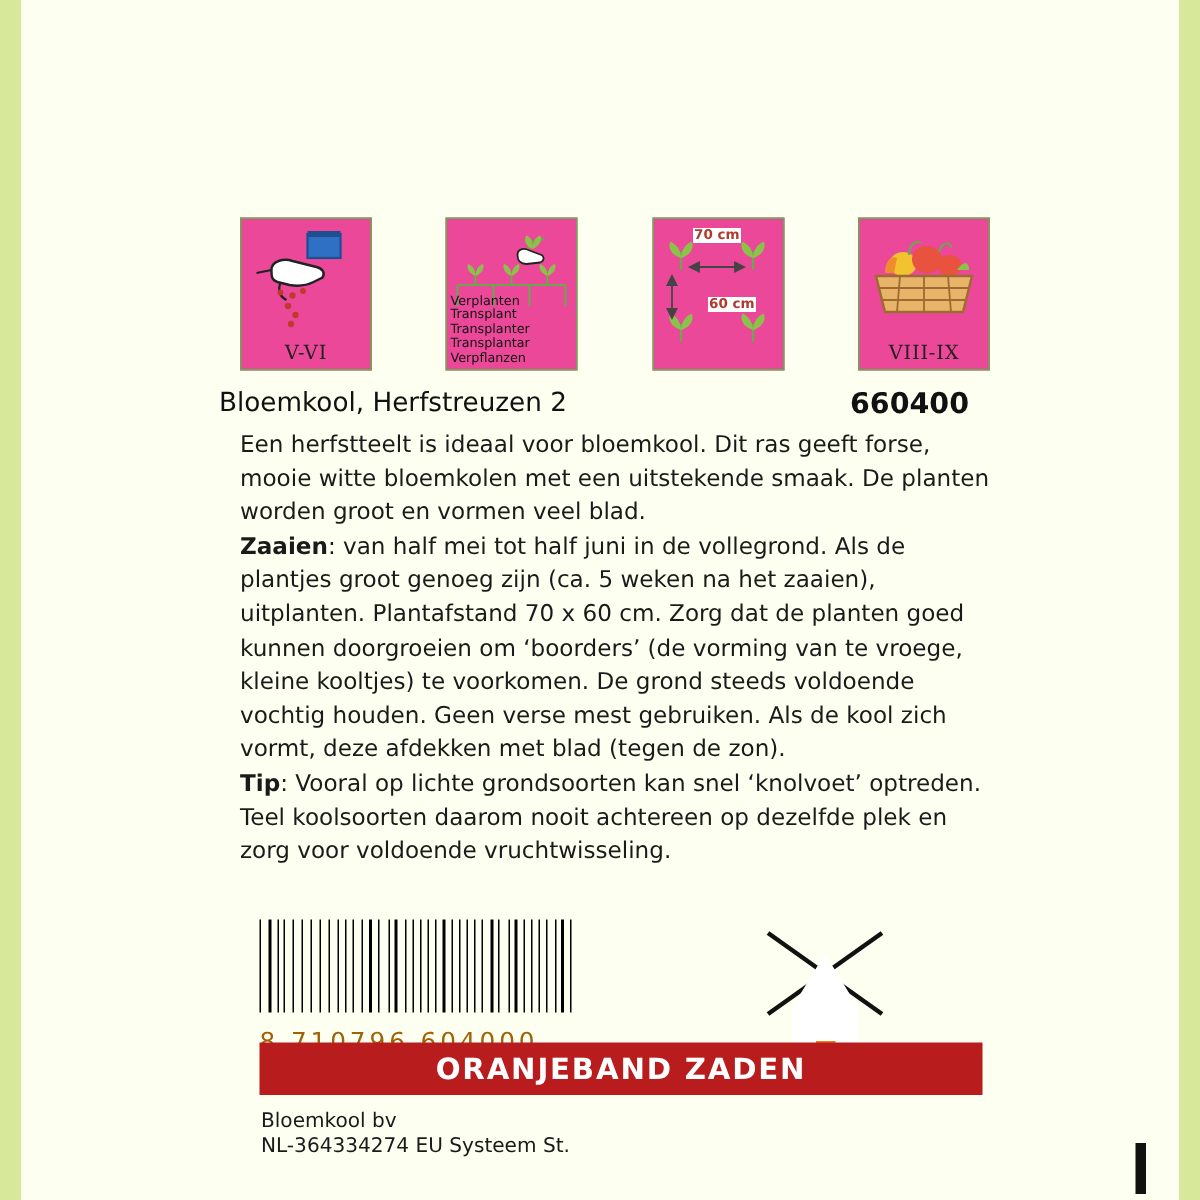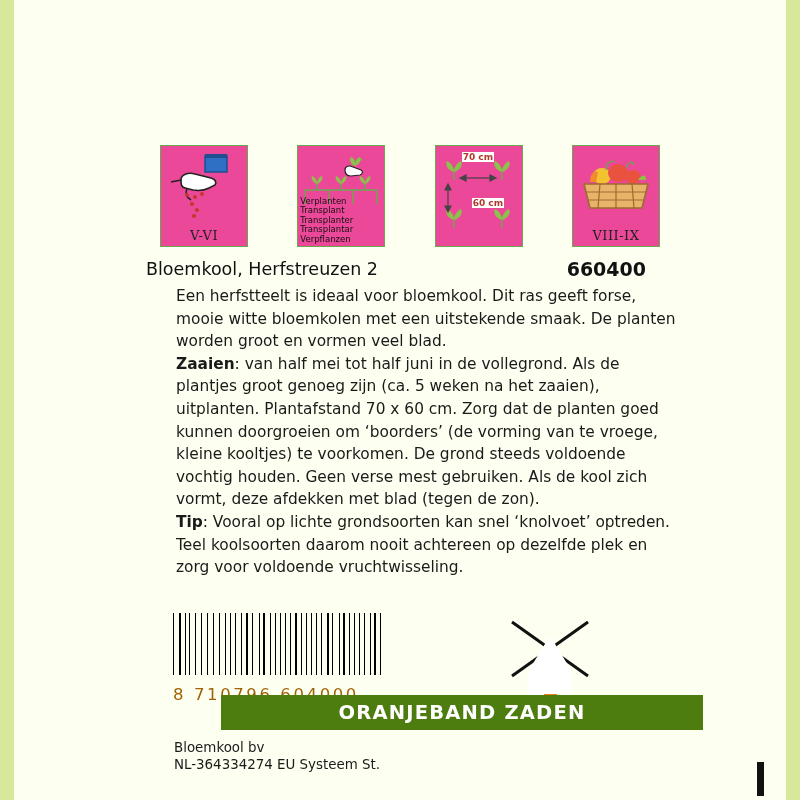--- a/index.html
+++ b/index.html
@@ -122,21 +122,20 @@
   }
   .body-text {
     position: absolute;
     left: 146px;
     top: 285px;
     width: 505px;
     font-size: 15.4px;
     line-height: 22.6px;
     color: #1a1a1a;
     font-family: "DejaVu Sans", sans-serif;
-    margin-left: 16px;
   }
   .body-text p { margin: 0 0 0 0; }
   .body-text .para { margin-bottom: 0px; }
   .lead { font-weight: bold; }
 
   
   .barcode-wrap {
     position: absolute;
     left: 159px;
     top: 613px;
@@ -161,30 +160,29 @@
     font-family: "DejaVu Sans", sans-serif;
   }
 
   
   .orange-bar {
     position: absolute;
     left: 159px;
     top: 695px;
     width: 482px;
     height: 35px;
-    background: #4d7c0f;
+    background: #b91c1c;
     color: #fff;
     display: flex;
     align-items: center;
     justify-content: center;
     font-size: 19.5px;
     font-weight: bold;
     letter-spacing: 1.2px;
     font-family: "DejaVu Sans", sans-serif;
-    margin-left: 48px;
   }
   .mill {
     position: absolute;
     left: 486px;
     top: 620px;
     width: 100px;
     height: 112px;
   }
 
   

